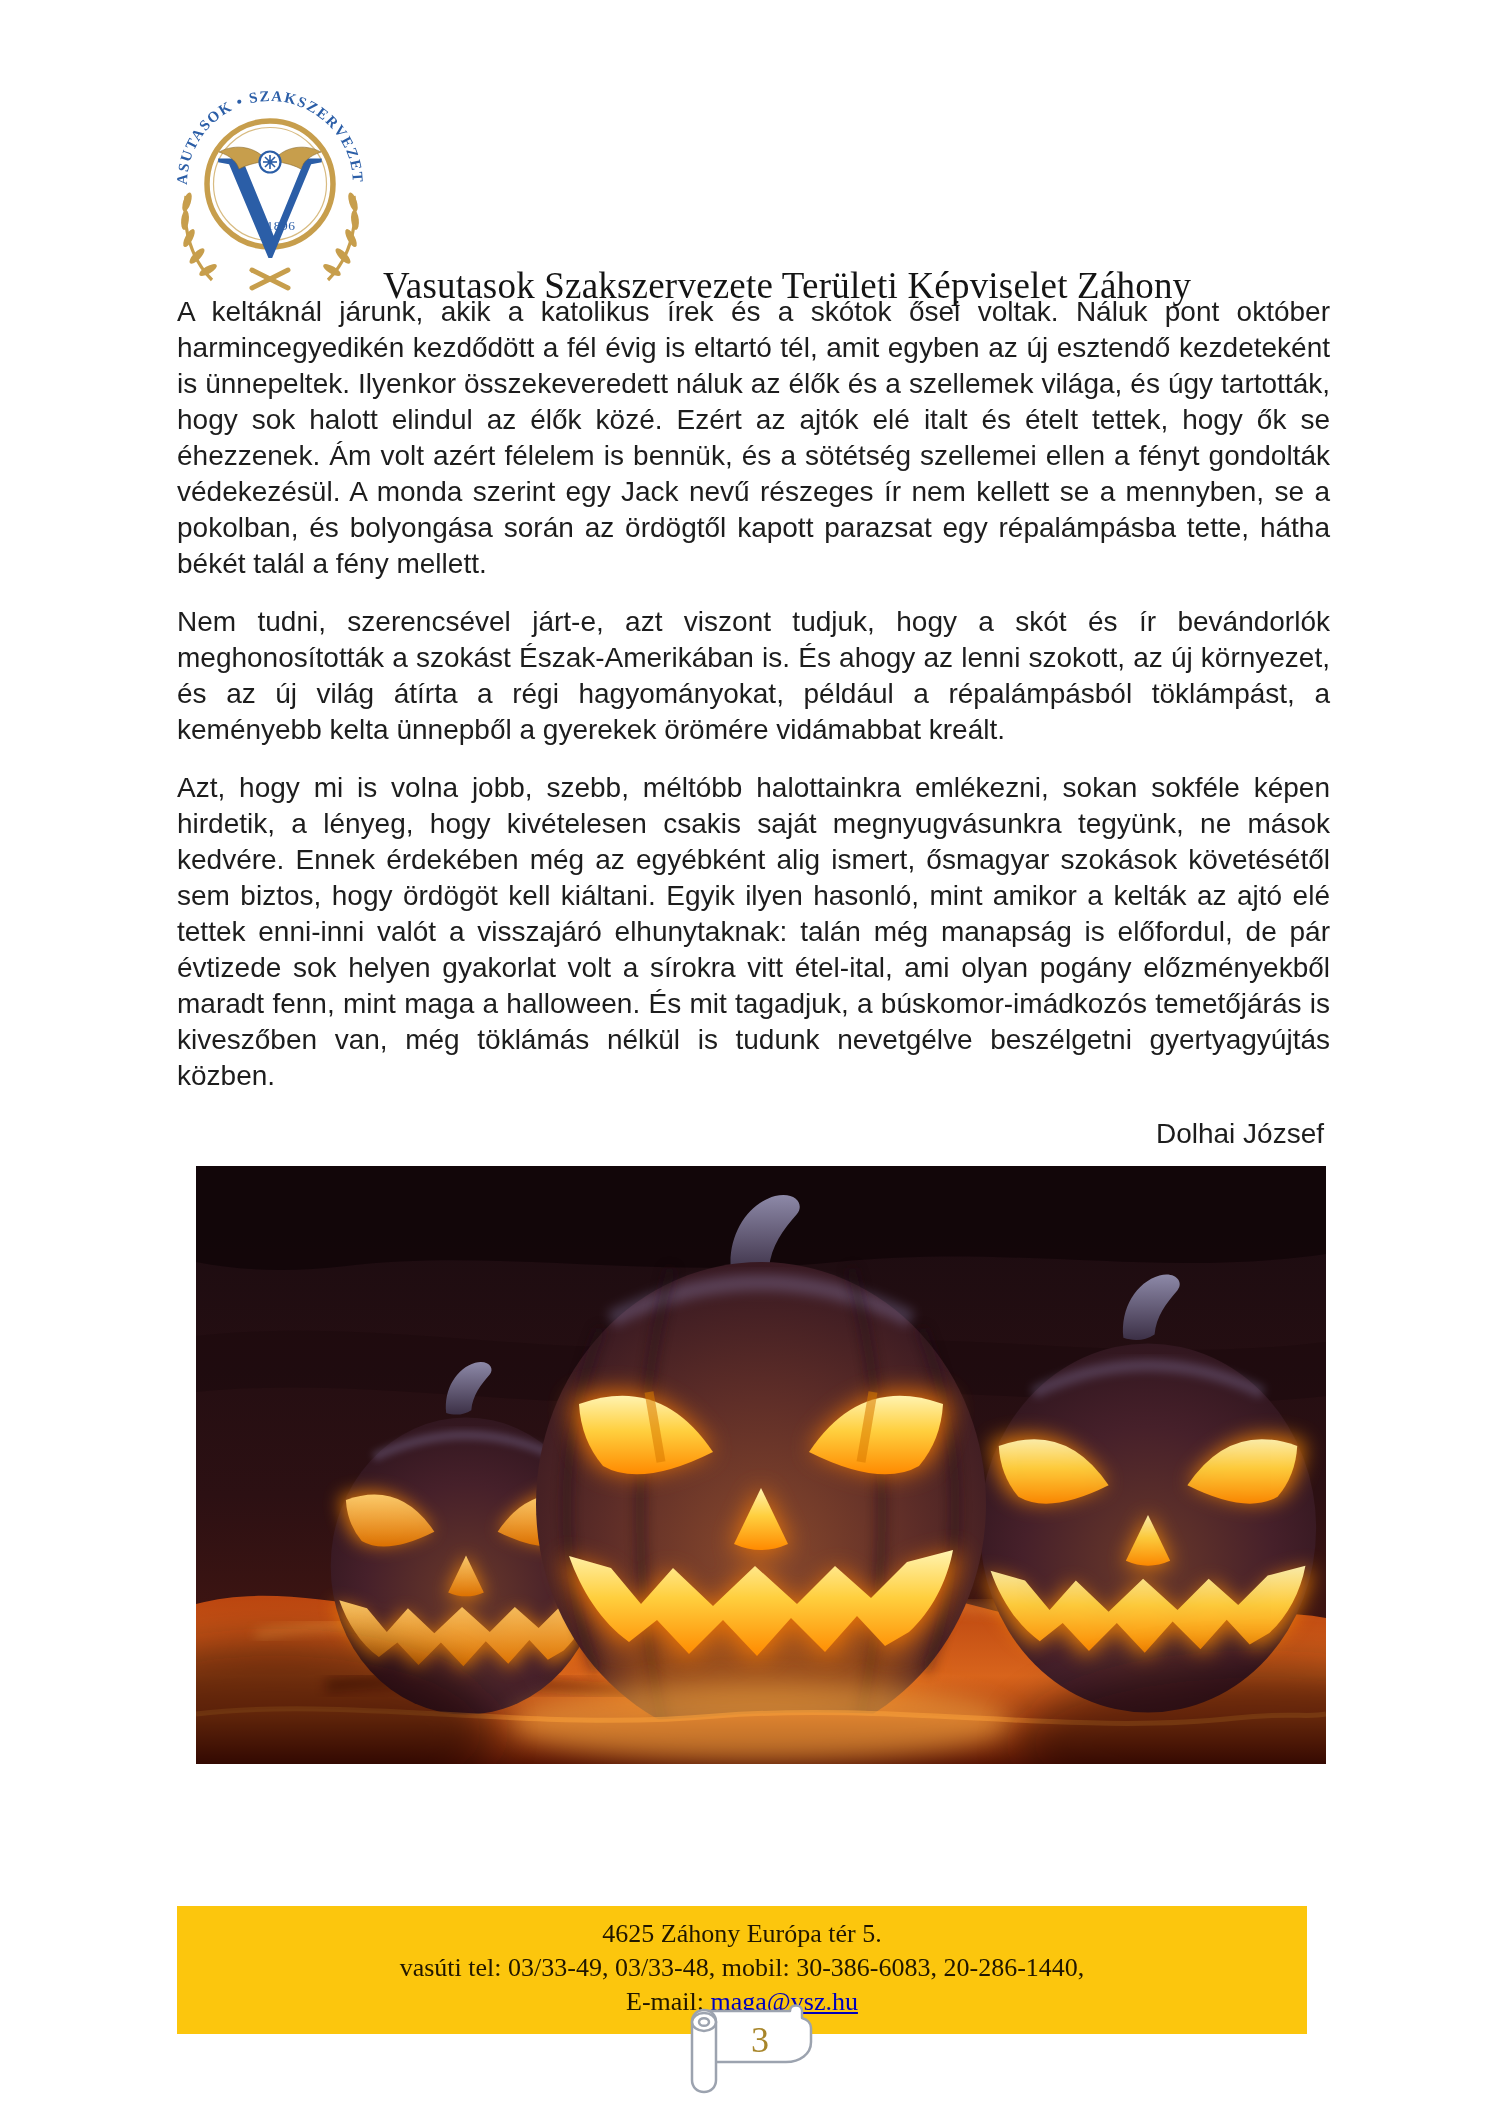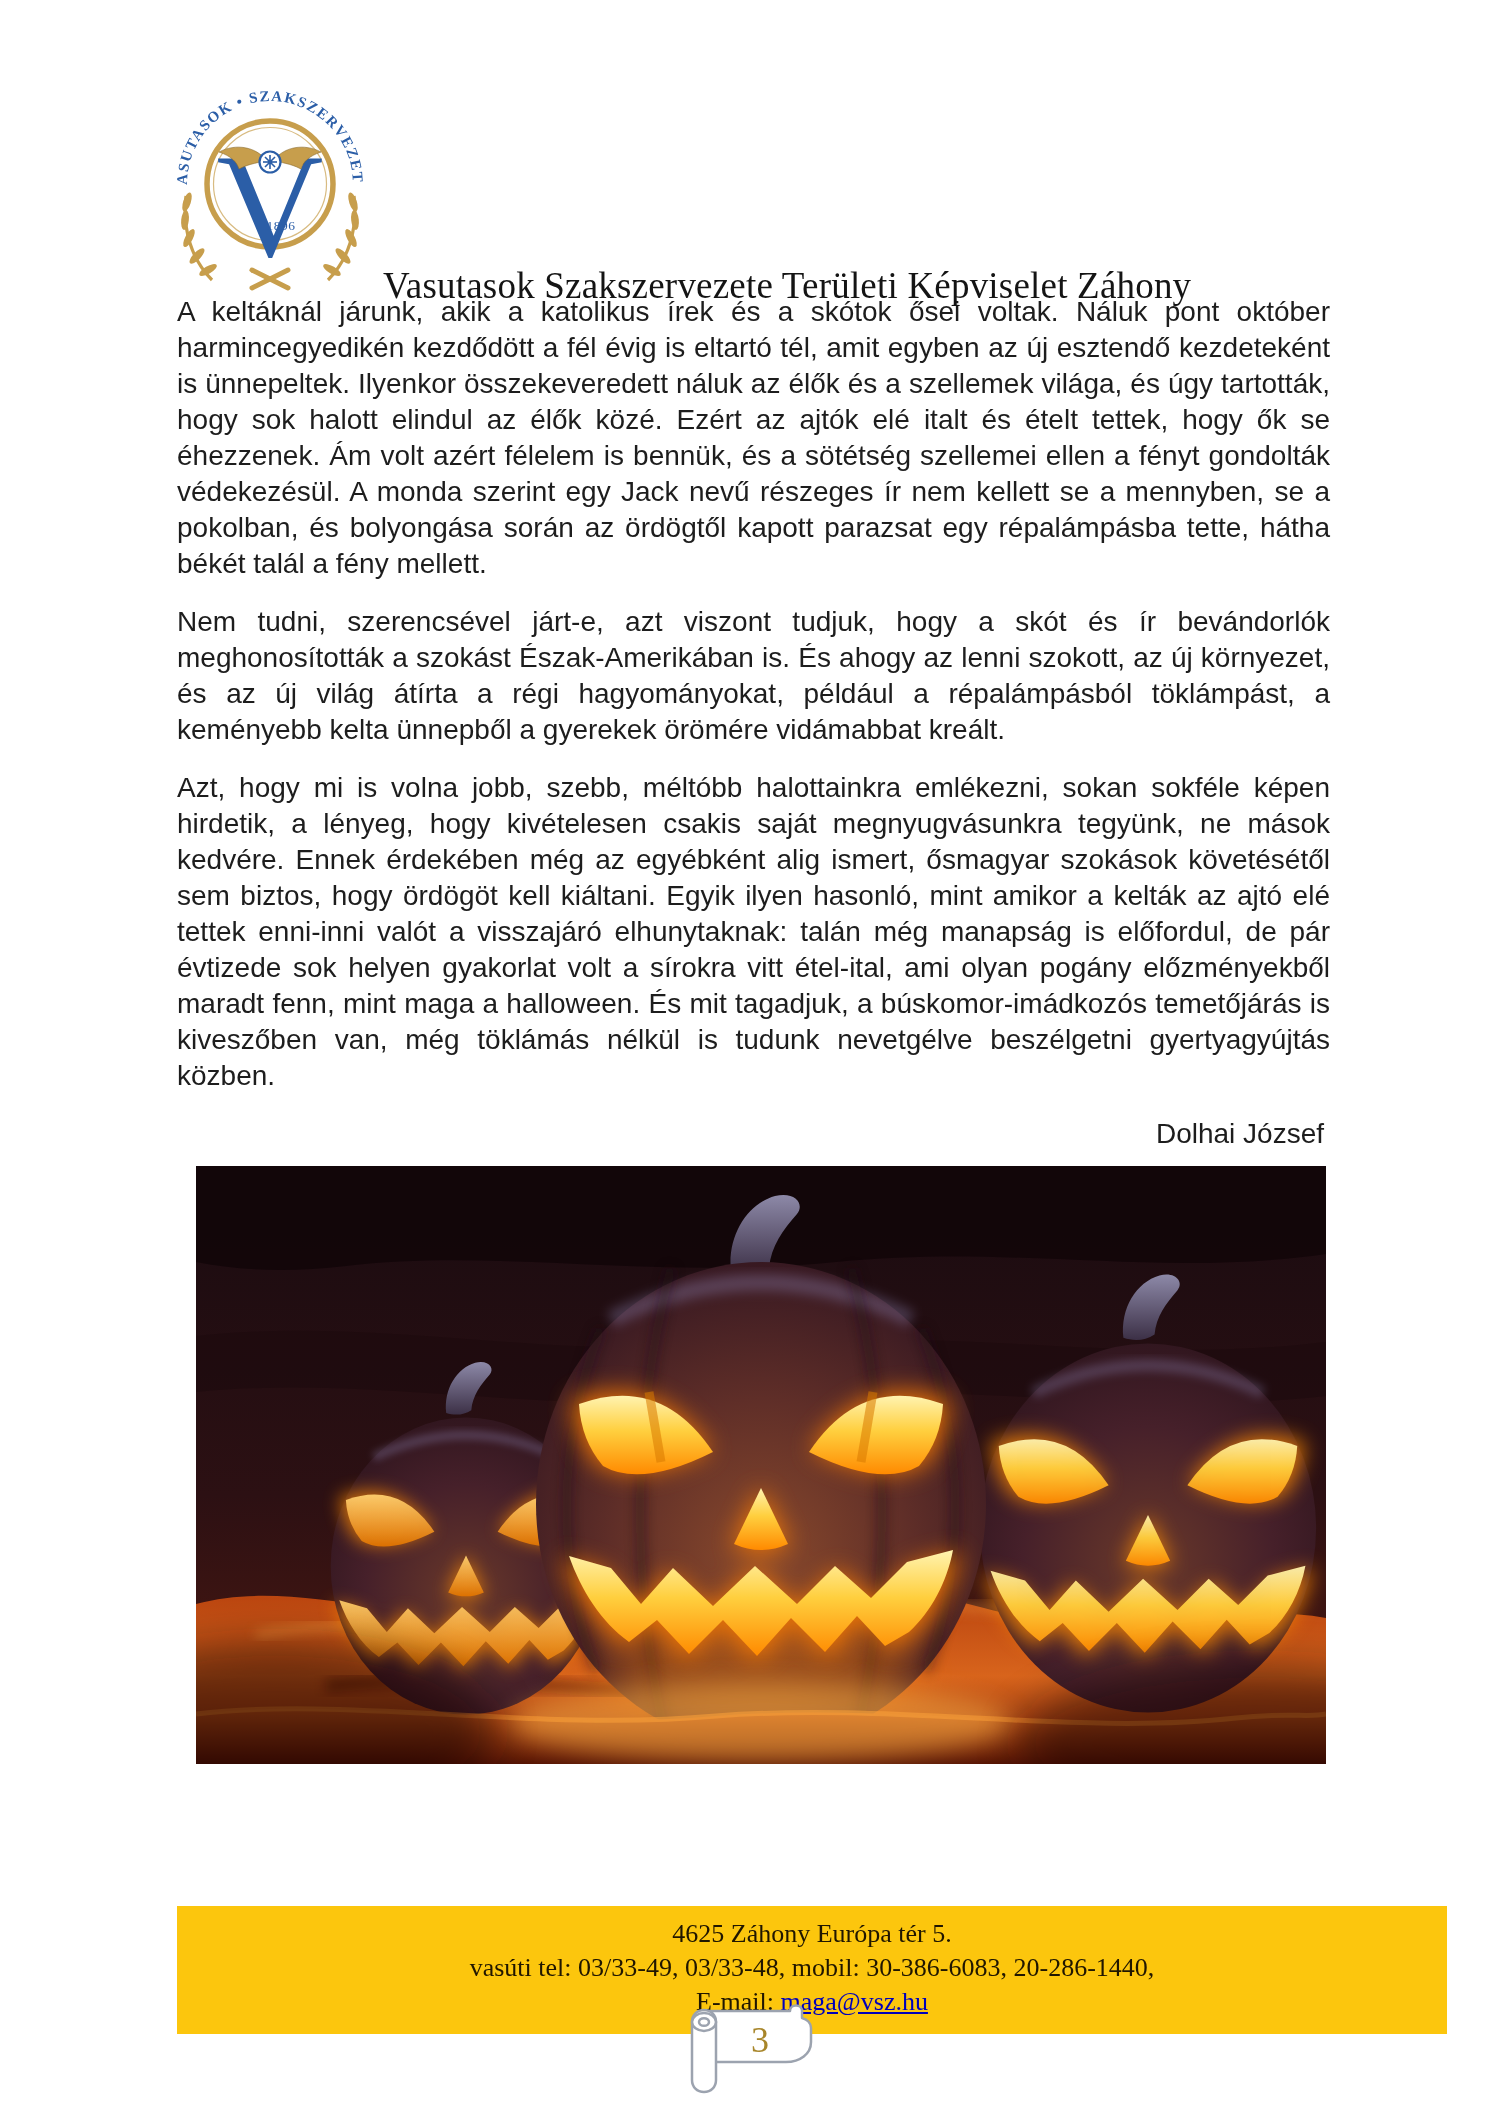--- a/index.html
+++ b/index.html
@@ -16,21 +16,21 @@
   }
   .body-text {
     position:absolute; left:177px; top:294px; width:1153px;
     font-size:28px; line-height:36px; color:#1d1d1d; text-align:justify;
   }
   .body-text p { margin:0 0 22px 0; }
   .signature { text-align:right; font-size:28px; line-height:36px; margin-top:16px; padding-right:6px; color:#1d1d1d; }
   .photo { position:absolute; left:196px; top:1166px; width:1130px; height:598px; }
   .photo svg { display:block; width:100%; height:100%; }
   .footer {
-    position:absolute; left:177px; top:1906px; width:1270px; height:128px;
+    position:absolute; left:177px; top:1906px; width:1130px; height:128px;
     background:#FCC60D; text-align:center;
     font-family:"Liberation Serif", serif; font-size:26px; line-height:34px;
     color:#201600; padding-top:11px;
   }
   .email-link { color:#0000BB; text-decoration:underline; cursor:pointer; }
   .scroll { position:absolute; left:680px; top:1998px; width:142px; height:108px; }
   .scroll svg { display:block; width:100%; height:100%; }
 </style>
 </head>
 <body>

